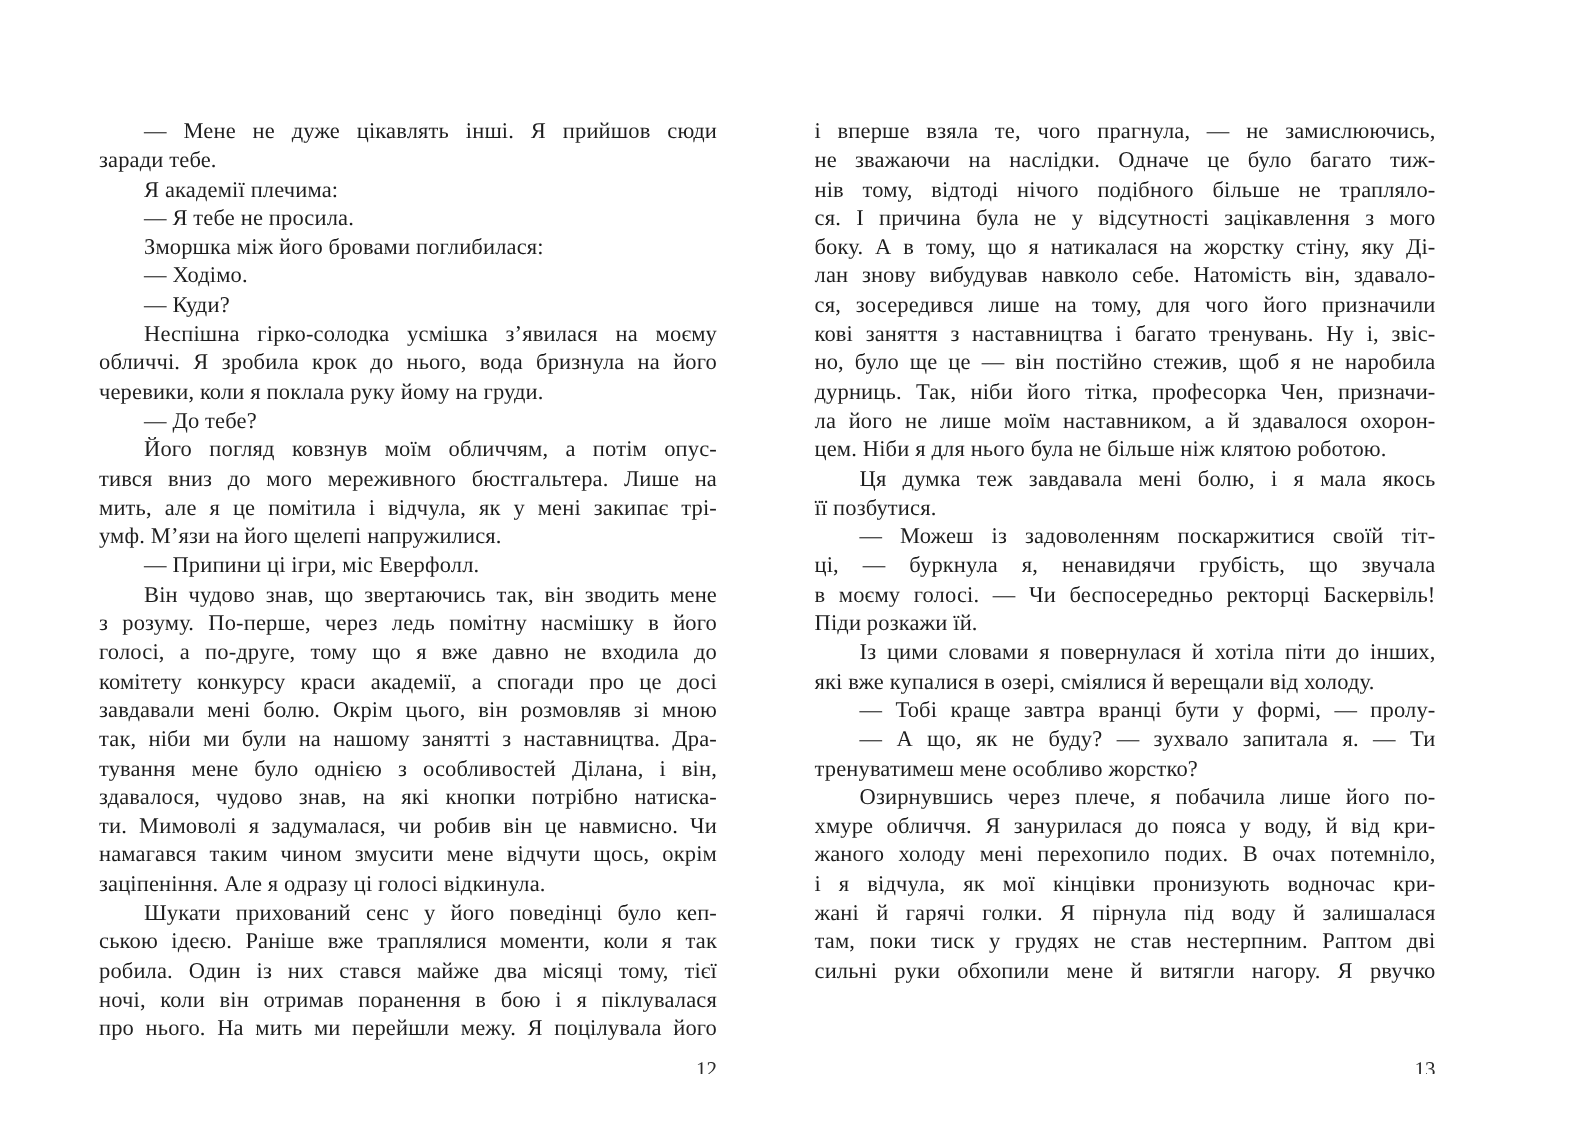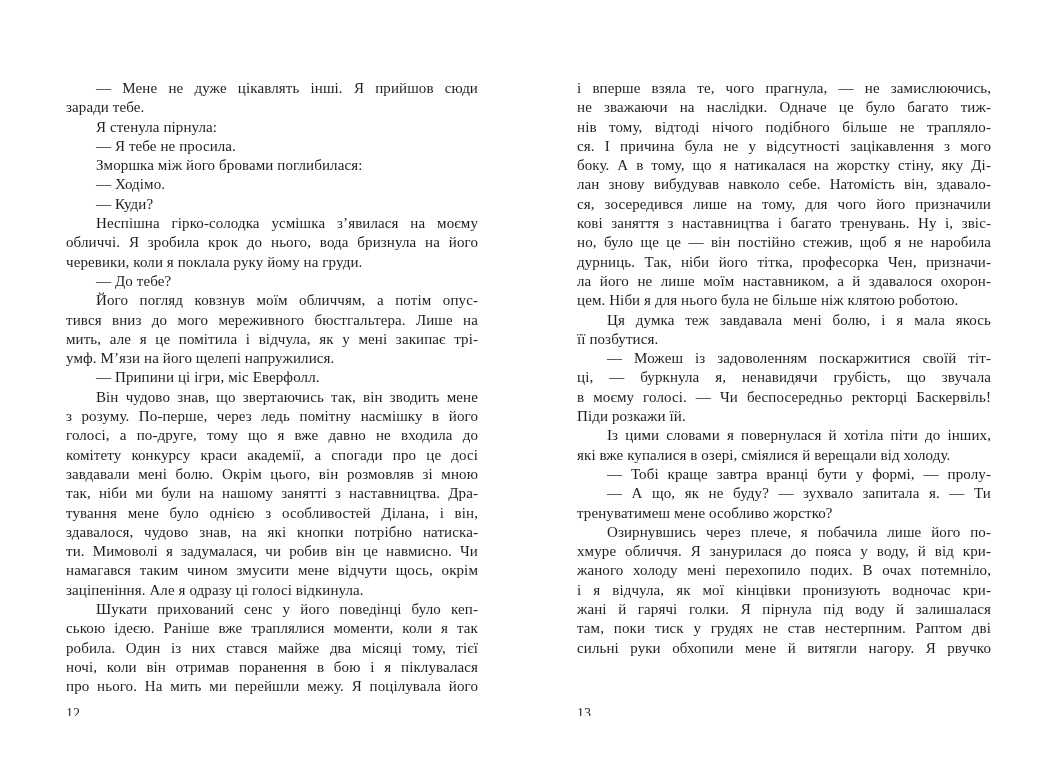--- a/index.html
+++ b/index.html
@@ -15,21 +15,21 @@
     font-family: "Liberation Serif", "DejaVu Serif", serif;
     color: #1e1e1e;
     overflow: hidden;
   }
   .page {
     position: absolute;
     top: 0;
     height: 100%;
   }
   .page-left  { left: 66px;  width: 412px; }
-  .page-right { left: 577px; width: 414px; }
+  .page-right { left: 543px; width: 414px; }
   .text-block {
     position: absolute;
     top: 79px;
     left: 0;
     right: 0;
   }
   .line {
     font-size: 15px;
     line-height: 19.3px;
     height: 19.3px;
@@ -42,35 +42,35 @@
     white-space: normal;
     text-align: justify;
     text-align-last: justify;
   }
   .line.indent { text-indent: 30px; }
   .page-number {
     position: absolute;
     top: 706px;
     left: 0;
     right: 0;
-    text-align: left;
+    text-align: right;
     font-size: 14px;
     color: #2a2a2a;
   }
 </style>
 </head>
 <body>
 
 <div class="spread">
 
   <div class="page page-left">
     <div class="text-block">
         <div class="line justify indent">— Мене не дуже цікавлять інші. Я прийшов сюди</div>
         <div class="line">заради тебе.</div>
-        <div class="line indent">Я стенула пірнула:</div>
+        <div class="line indent">Я академії плечима:</div>
         <div class="line indent">— Я тебе не просила.</div>
         <div class="line indent">Зморшка між його бровами поглибилася:</div>
         <div class="line indent">— Ходімо.</div>
         <div class="line indent">— Куди?</div>
         <div class="line justify indent">Неспішна гірко-солодка усмішка з’явилася на моєму</div>
         <div class="line justify">обличчі. Я зробила крок до нього, вода бризнула на його</div>
         <div class="line">черевики, коли я поклала руку йому на груди.</div>
         <div class="line indent">— До тебе?</div>
         <div class="line justify indent">Його погляд ковзнув моїм обличчям, а потім опус-</div>
         <div class="line justify">тився вниз до мого мереживного бюстгальтера. Лише на</div>

